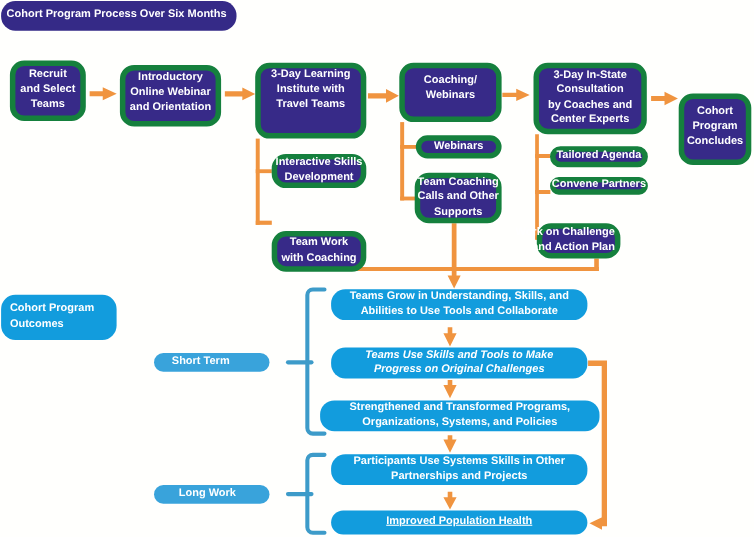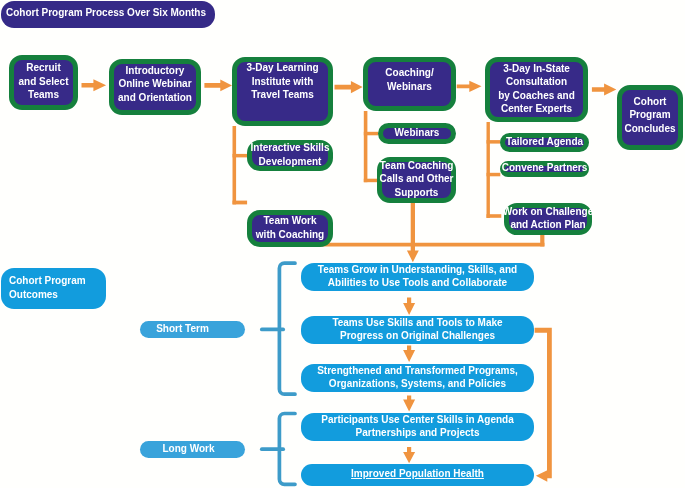--- a/index.html
+++ b/index.html
@@ -122,50 +122,50 @@
     <span>Calls and Other</span>
     <span>Supports</span>
   </div>
 
   <div class="box purple" style="left:500px;top:133px;width:89px;height:19px;">
     <span>Tailored Agenda</span>
   </div>
   <div class="box purple" style="left:500px;top:161px;width:89px;height:16px;">
     <span>Convene Partners</span>
   </div>
-  <div class="box purple" style="left:504px;top:203px;width:88px;height:32px;">
+  <div class="box purple" style="left:488px;top:203px;width:76px;height:32px;align-items:flex-end;">
     <span>Work on Challenge</span>
     <span>and Action Plan</span>
   </div>
 
   <div class="box blue" style="left:1px;top:268px;width:105px;height:41px;align-items:flex-start;padding-left:8px;">
     <span>Cohort Program</span>
     <span>Outcomes</span>
   </div>
 
   <div class="box blue2" style="left:140px;top:321px;width:105px;height:17px;padding-right:20px;">
     <span>Short Term</span>
   </div>
   <div class="box blue2" style="left:140px;top:441px;width:105px;height:17px;padding-right:8px;">
     <span>Long Work</span>
   </div>
 
   <div class="box blue" style="left:301px;top:263px;width:233px;height:28px;">
     <span>Teams Grow in Understanding, Skills, and</span>
     <span>Abilities to Use Tools and Collaborate</span>
   </div>
-  <div class="box blue" style="left:301px;top:316px;width:233px;height:28px;">
+  <div class="box blue" style="left:301px;top:316px;width:233px;height:28px;font-style:italic;">
     <span>Teams Use Skills and Tools to Make</span>
     <span>Progress on Original Challenges</span>
   </div>
-  <div class="box blue" style="left:301px;top:364px;width:233px;height:28px;">
+  <div class="box blue" style="left:291px;top:364px;width:254px;height:28px;">
     <span>Strengthened and Transformed Programs,</span>
     <span>Organizations, Systems, and Policies</span>
   </div>
   <div class="box blue" style="left:301px;top:413px;width:233px;height:28px;">
-    <span>Participants Use Center Skills in Agenda</span>
+    <span>Participants Use Systems Skills in Other</span>
     <span>Partnerships and Projects</span>
   </div>
   <div class="box blue" style="left:301px;top:464px;width:233px;height:22px;text-decoration:underline;">
     <span>Improved Population Health</span>
   </div>
 
 </div>
 
 </body></html>

